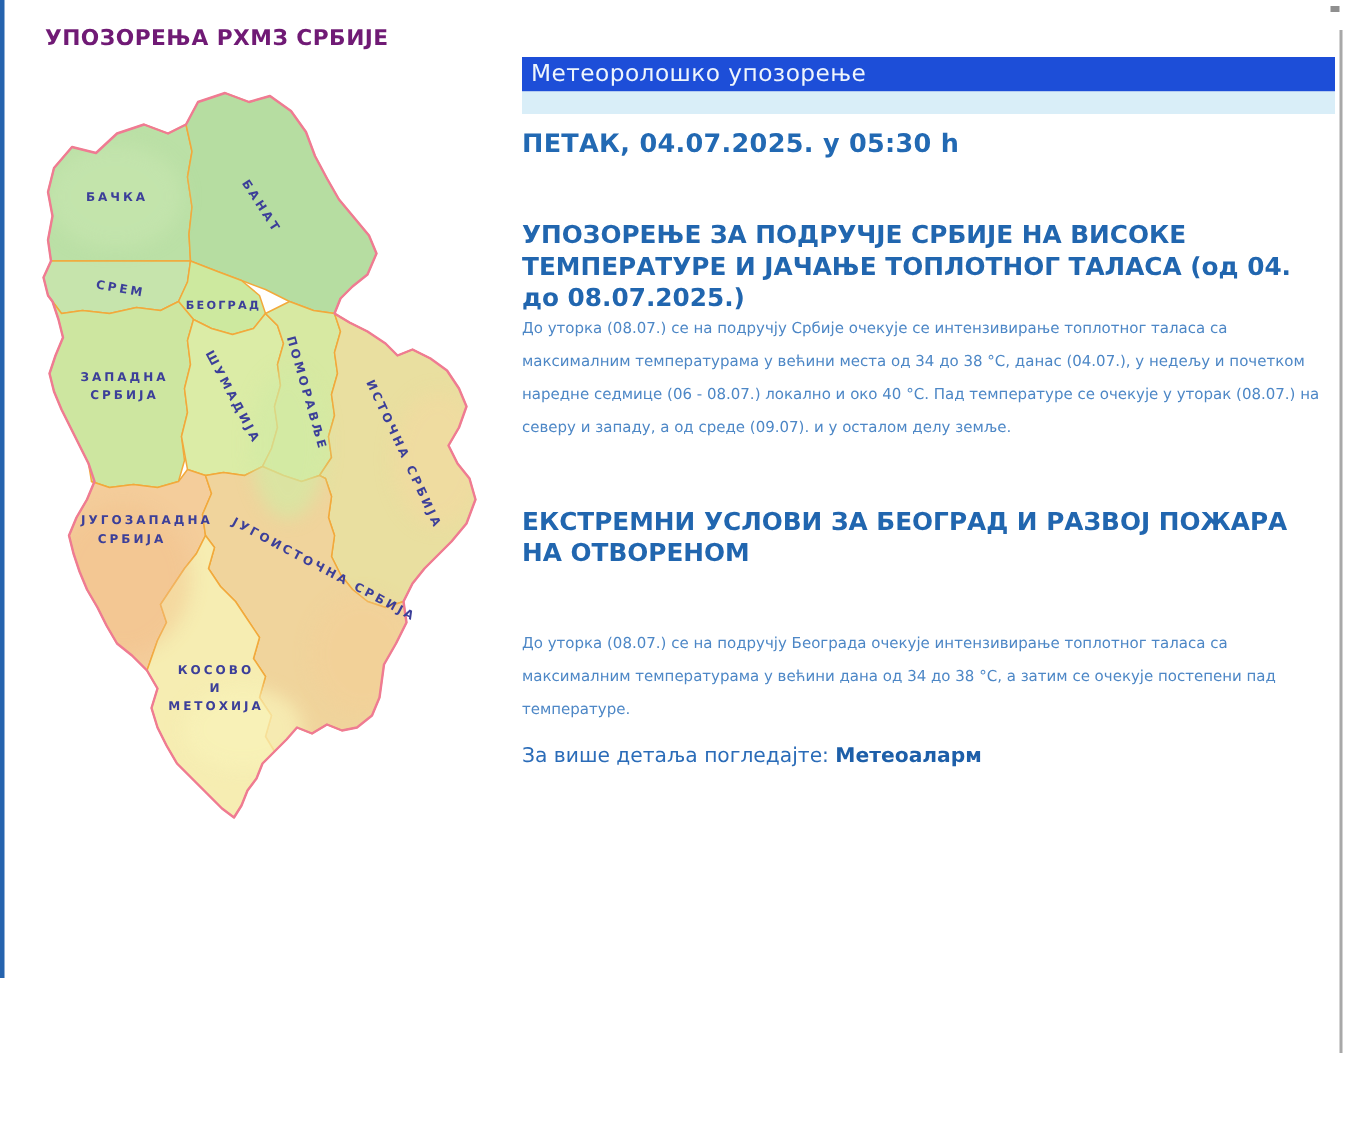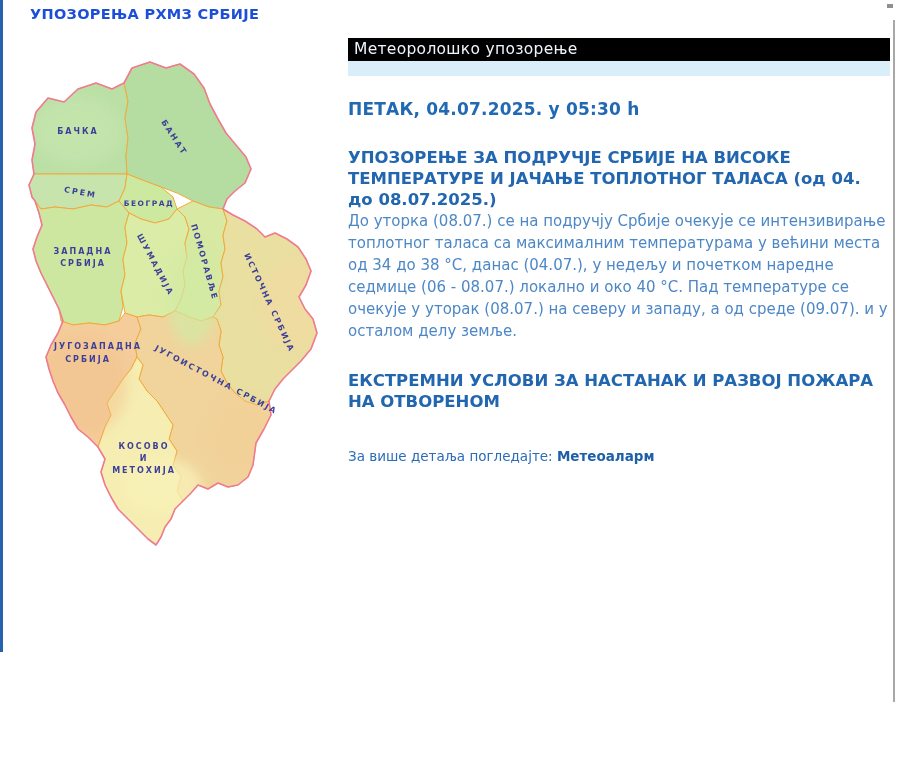--- a/index.html
+++ b/index.html
@@ -3,50 +3,50 @@
 <meta charset="utf-8">
 <style>
   html,body{margin:0;padding:0;}
   body{
     width:900px;height:758px;position:relative;overflow:hidden;
     background:#ffffff;
     font-family:"DejaVu Sans","Liberation Sans",sans-serif;
   }
   .left-accent{position:absolute;left:0;top:0;width:3px;height:652px;background:#2563ae;}
   .page-title{
-    position:absolute;left:30px;top:6px;
-    font-size:14.5px;font-weight:bold;color:#1d4ed8;letter-spacing:.3px;
+    position:absolute;left:30px;top:18px;
+    font-size:14.5px;font-weight:bold;color:#701a75;letter-spacing:.3px;
   }
   .map-wrap{position:absolute;left:12px;top:56px;width:332px;height:498px;}
   .map-wrap svg{display:block;width:332px;height:498px;}
   .region{stroke:#f2a93b;stroke-width:1;stroke-linejoin:round;}
   .outline{fill:none;stroke:#ef7b93;stroke-width:1.6;stroke-linejoin:round;}
   .map-label{
     font-family:"DejaVu Sans","Liberation Sans",sans-serif;
     font-size:8px;font-weight:bold;fill:#3c3f99;letter-spacing:2px;
   }
   .map-label.small{font-size:7.5px;letter-spacing:1.5px;}
   .panel{position:absolute;left:348px;top:38px;width:542px;}
   .banner{
-    height:23px;line-height:23px;background:#000000;color:#eef5fc;
+    height:23px;line-height:23px;background:#1d4ed8;color:#eef5fc;
     font-size:15.5px;padding:0 6px;letter-spacing:.3px;
   }
   .banner-strip{height:15px;background:#d9eef8;}
   .date-line{
-    margin-top:23px;font-size:17px;font-weight:bold;color:#2269b3;
+    margin-top:10px;font-size:17px;font-weight:bold;color:#2269b3;
     letter-spacing:.2px;
   }
-  .section{margin-top:28px;}
+  .section{margin-top:40px;}
   .section .heading{
     font-size:16.5px;font-weight:bold;color:#2166af;line-height:21px;
   }
   .section .body{
-    font-size:15px;color:#4d87c6;line-height:22px;
+    font-size:10px;color:#4d87c6;line-height:22px;
   }
-  .footer-line{margin-top:36px;font-size:13.5px;color:#2b6cb8;}
+  .footer-line{margin-top:11px;font-size:13.5px;color:#2b6cb8;}
   .footer-link{font-weight:bold;color:#1d5fa9;text-decoration:none;cursor:pointer;}
   .scrollbar-line{position:absolute;left:893px;top:20px;width:2px;height:682px;background:#a8a8a8;}
   .scrollbar-notch{position:absolute;left:887px;top:4px;width:6px;height:4px;background:#8f8f8f;}
 </style>
 </head>
 <body>
 
 <div class="left-accent"></div>
 
 <div class="page-title">УПОЗОРЕЊА РХМЗ СРБИЈЕ</div>
@@ -111,24 +111,25 @@
   <div class="banner">Метеоролошко упозорење</div>
   <div class="banner-strip"></div>
   <div class="date-line">ПЕТАК, 04.07.2025. у 05:30 h</div>
 
   <div class="section">
     <div class="heading">УПОЗОРЕЊЕ ЗА ПОДРУЧЈЕ СРБИЈЕ НА ВИСОКЕ ТЕМПЕРАТУРЕ И ЈАЧАЊЕ ТОПЛОТНОГ ТАЛАСА (од 04. до 08.07.2025.)</div>
     <div class="body">До уторка (08.07.) се на подручју Србије очекује се интензивирање топлотног таласа са максималним температурама у већини места од 34 до 38 °C, данас (04.07.), у недељу и почетком наредне седмице (06 - 08.07.) локално и око 40 °C. Пад температуре се очекује у уторак (08.07.) на северу и западу, а од среде (09.07). и у осталом делу земље.</div>
   </div>
 
   <div class="section">
-    <div class="heading">ЕКСТРЕМНИ УСЛОВИ ЗА НАСТАНАК И РАЗВОЈ ПОЖАРА НА ОТВОРЕНОМ</div>
+    <div class="heading">ЕКСТРЕМНИ УСЛОВИ ЗА БЕОГРАД И РАЗВОЈ ПОЖАРА НА ОТВОРЕНОМ</div>
   </div>
 
   <div class="section">
+    <div class="body">До уторка (08.07.) се на подручју Београда очекује интензивирање топлотног таласа са максималним температурама у већини дана од 34 до 38 °C, а затим се очекује постепени пад температуре.</div>
   </div>
 
   <div class="footer-line">
     <span>За више детаља погледајте:</span>
     <a class="footer-link">Метеоаларм</a>
   </div>
 </div>
 
 <div class="scrollbar-notch"></div>
 <div class="scrollbar-line"></div>

